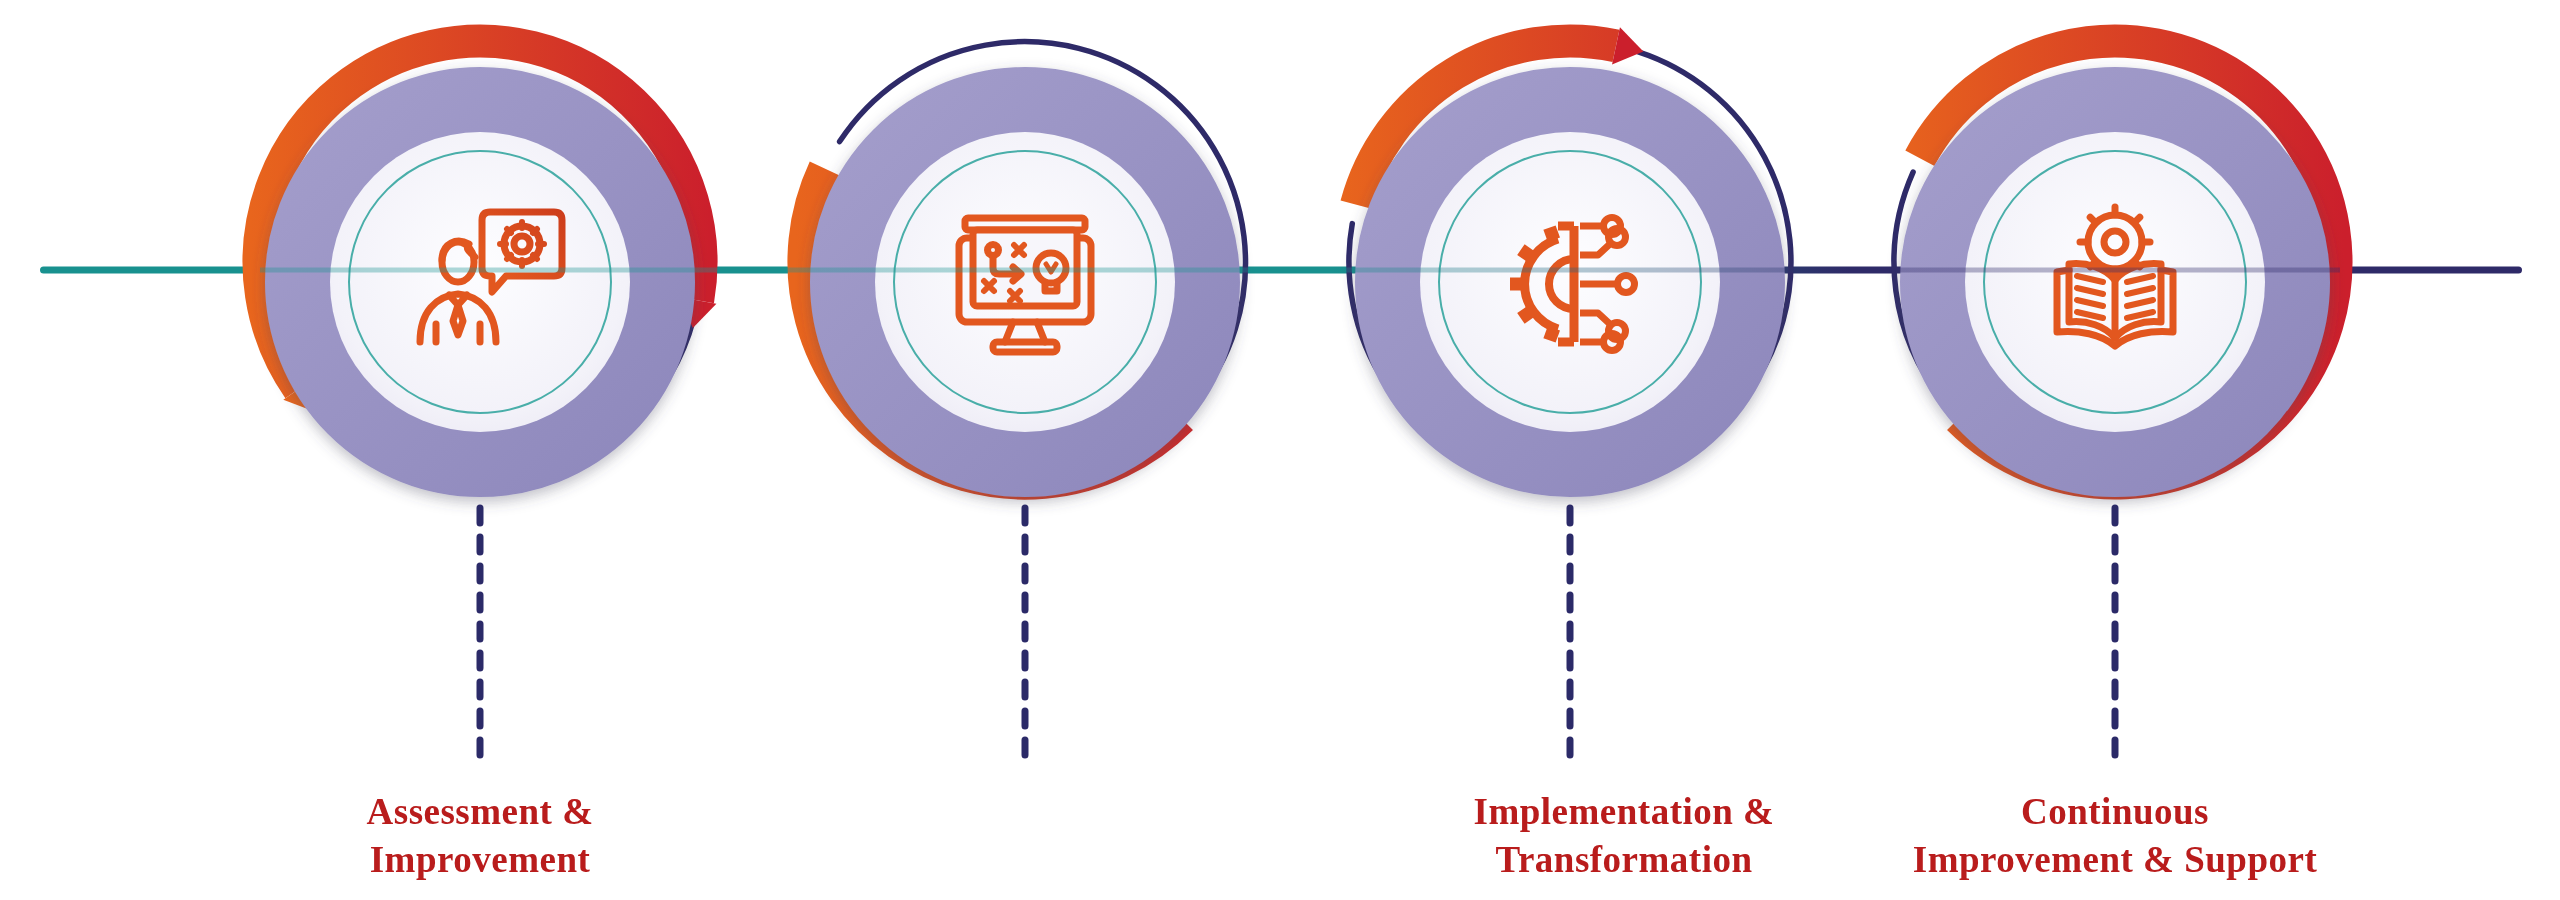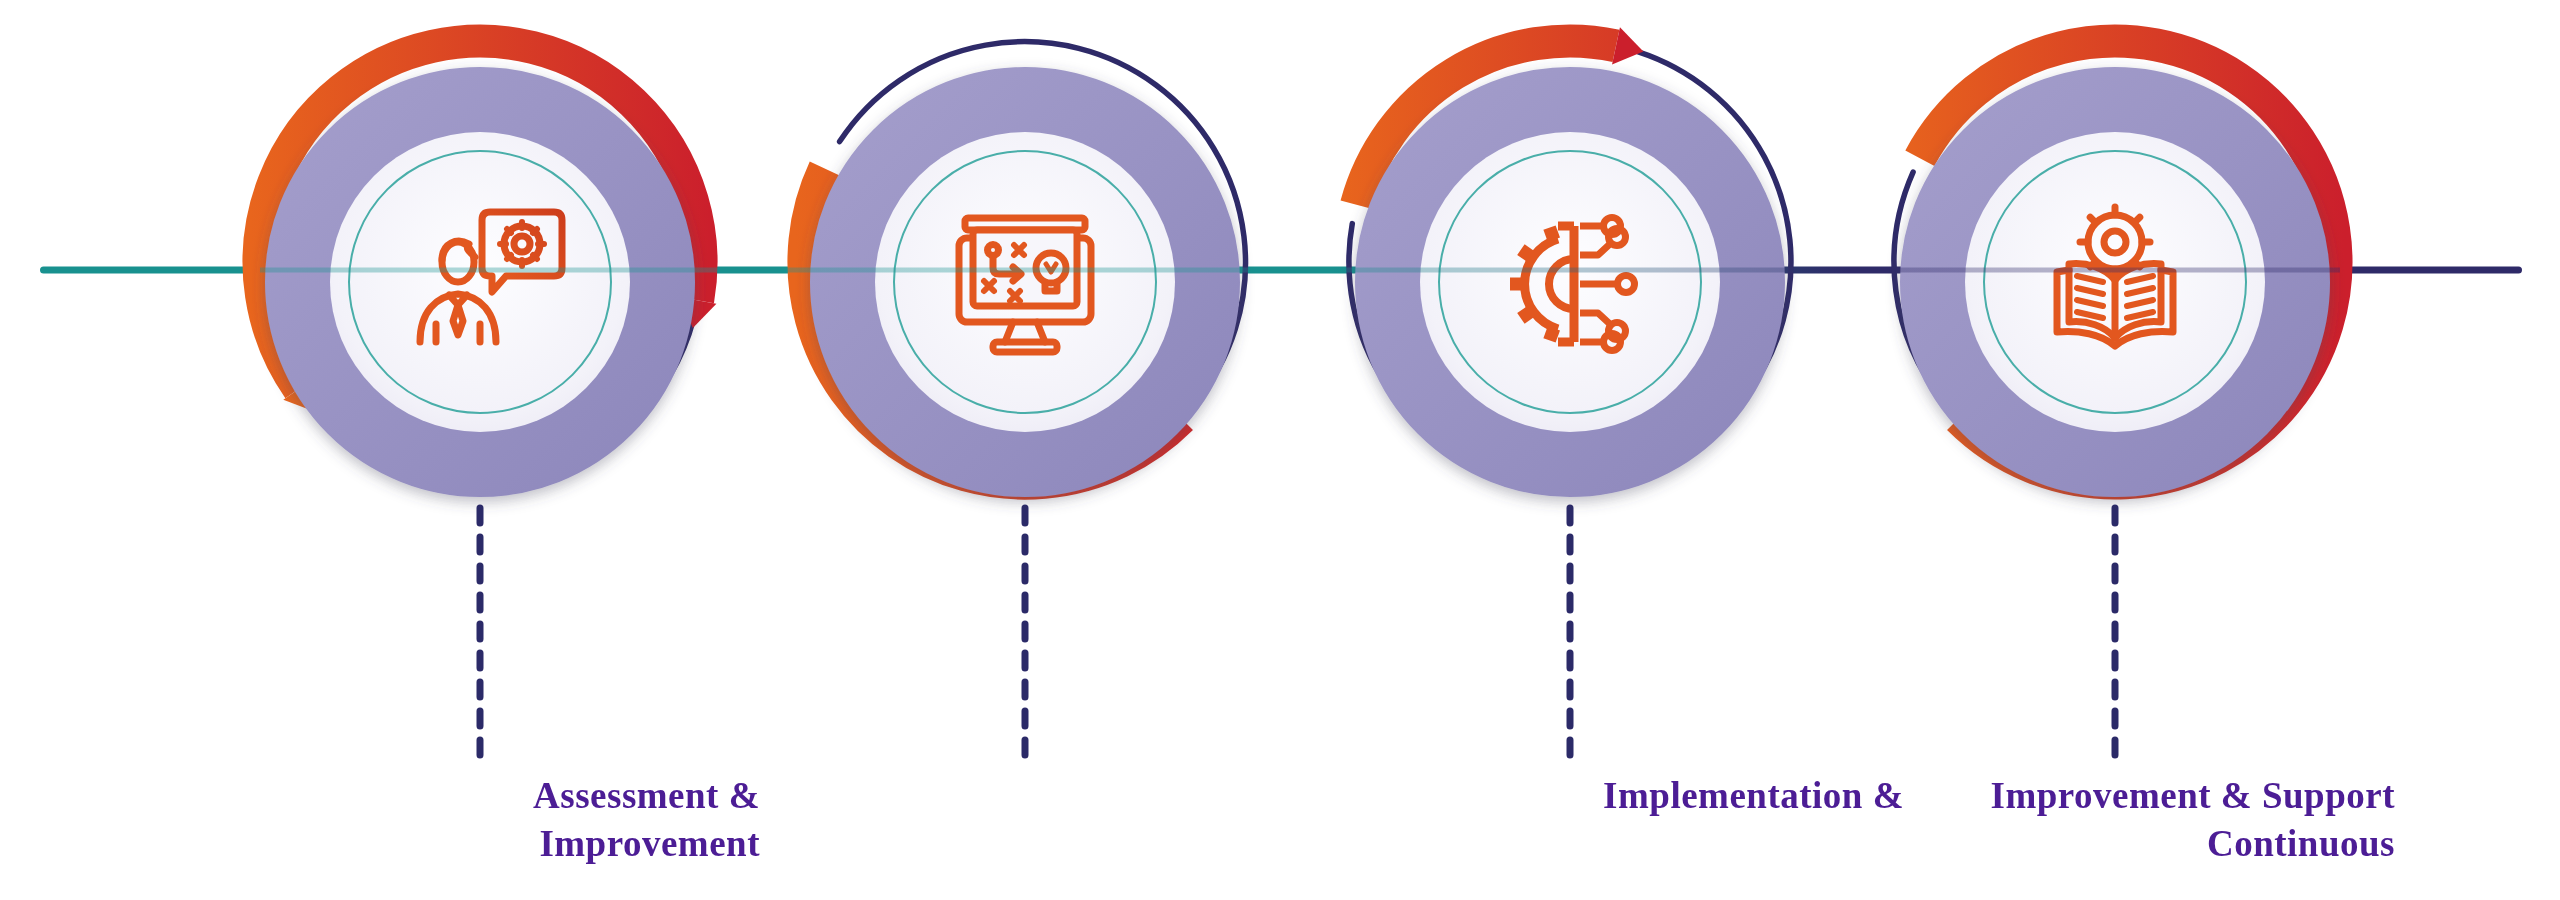--- a/index.html
+++ b/index.html
@@ -1,20 +1,20 @@
 <!DOCTYPE html>
 <html><head>
 <meta charset="utf-8">
 <style>
   html,body{margin:0;padding:0;background:#ffffff;}
   #canvas{position:relative;width:2560px;height:900px;background:#ffffff;overflow:hidden;
           font-family:"Liberation Serif",serif;}
   #scene{position:absolute;left:0;top:0;}
-  .step-label{position:absolute;width:560px;text-align:right;
-              font-weight:700;font-size:37px;line-height:48px;color:#4c1d95;letter-spacing:.5px;}
+  .step-label{position:absolute;width:560px;text-align:center;
+              font-weight:700;font-size:37px;line-height:48px;color:#b91c1c;letter-spacing:.5px;margin-top:16px;}
   .step-label span{display:block;}
   .lbl-1{left:200px;top:772px;}
   .lbl-2{left:745px;top:772px;}
   .lbl-3{left:1344px;top:772px;}
   .lbl-4{left:1835px;top:772px;}
 </style>
 </head>
 <body>
 
 <div id="canvas">
@@ -221,19 +221,20 @@
 
   <rect x="260" y="267.5" width="2080" height="5" fill="url(#lineGrad)" opacity="0.35"></rect>
 </svg>
 
 <div class="step-label lbl-1">
   <span>Assessment &amp;</span>
   <span>Improvement</span>
 </div>
 <div class="step-label lbl-3">
   <span>Implementation &amp;</span>
+  <span>Transformation</span>
 </div>
 <div class="step-label lbl-4">
+  <span>Continuous</span>
   <span>Improvement &amp; Support</span>
-  <span>Continuous</span>
 </div>
 
 </div>
 
 </body></html>

